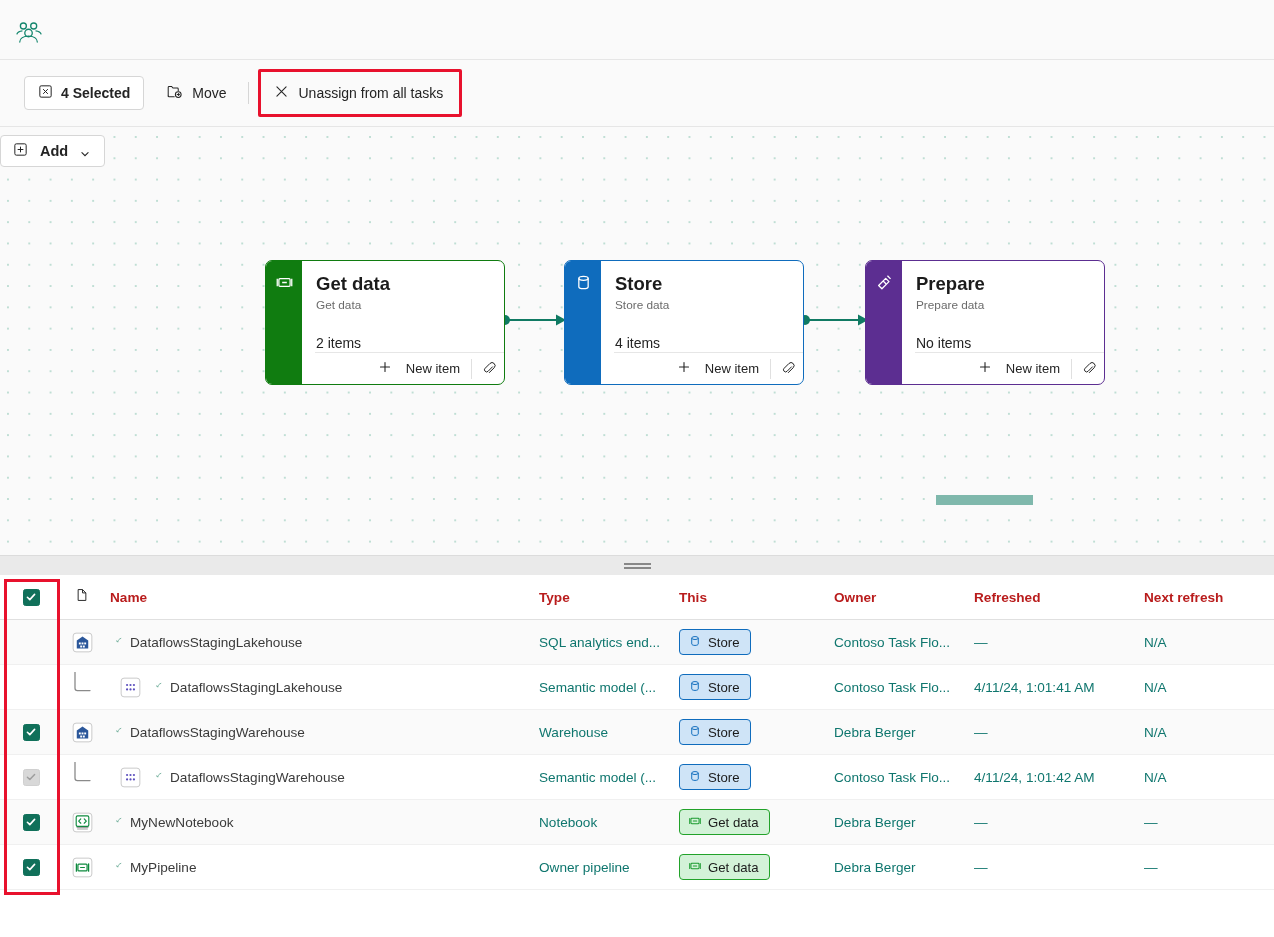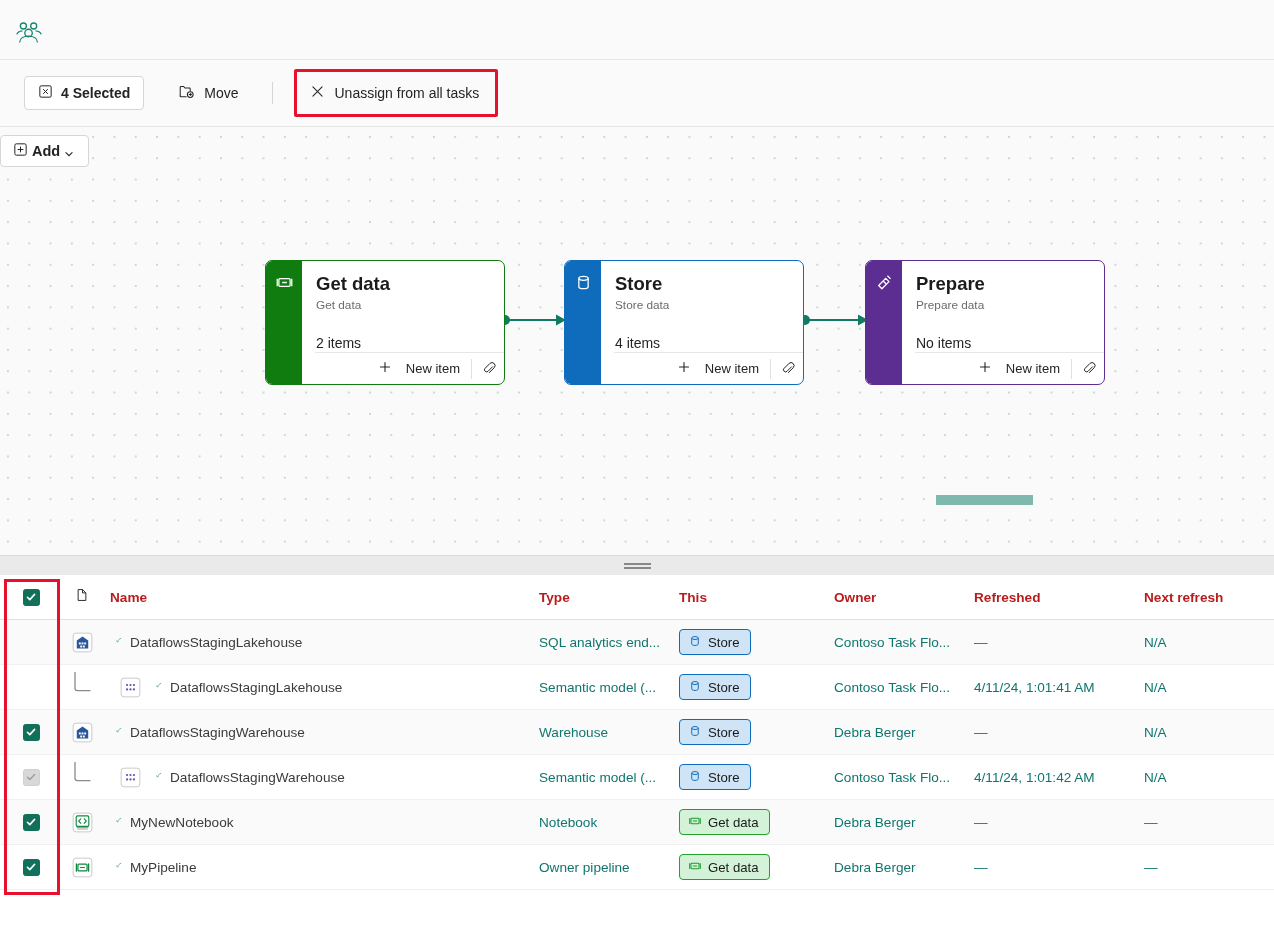--- a/index.html
+++ b/index.html
@@ -32,21 +32,21 @@
     display: flex; align-items: center; gap: 9px;
     height: 32px; padding: 0 10px; border-radius: 4px;
     font-size: 13.6px; color: #242424; cursor: pointer; white-space: nowrap;
   }
   .hdr-iconbtn { width: 30px; height: 32px; display: flex; align-items: center; justify-content: flex-start; overflow: hidden; cursor: pointer; }
 
   
   .cmd-bar {
     position: absolute; left: 0; top: 60px; width: 1274px; height: 67px;
     background: #fafafa; border-bottom: 1px solid #e6e6e6;
-    display: flex; align-items: center; padding-left: 24px; gap: 12px;
+    display: flex; align-items: center; padding-left: 24px; gap: 0;
   }
   .sel-pill {
     display: flex; align-items: center; gap: 8px;
     height: 34px; padding: 0 13px;
     border: 1px solid #d6d6d6; border-radius: 4px; background: #ffffff;
     font-size: 14px; font-weight: 600; color: #242424; cursor: pointer;
   }
   .cmd-btn {
     display: flex; align-items: center; gap: 9px;
     height: 34px; padding: 0 12px; border-radius: 4px; background: transparent;
@@ -64,21 +64,21 @@
   .canvas {
     position: absolute; left: 0; top: 127px; width: 1274px; height: 428px;
     background-color: #fafafa;
     background-image: radial-gradient(circle at 1px 1px, #bfded4 1.1px, transparent 1.2px);
     background-size: 21.3px 21.3px;
     background-position: 7px 9px;
     overflow: hidden;
   }
   .add-btn-wrap { position: absolute; left: 0px; top: 8px; }
   .add-btn {
-    display: flex; align-items: center; gap: 4px;
+    display: flex; align-items: center; gap: 12px;
     height: 32px; padding: 0 14px 0 12px;
     background: #ffffff; border: 1px solid #d6d6d6; border-radius: 4px;
     font-size: 14.5px; font-weight: 600; color: #242424; cursor: pointer;
     font-family: "Liberation Sans", sans-serif;
   }
   .chev { width: 10px; height: 10px; }
 
   
   .tf-card {
     position: absolute; top: 133px; width: 240px; height: 125px;

